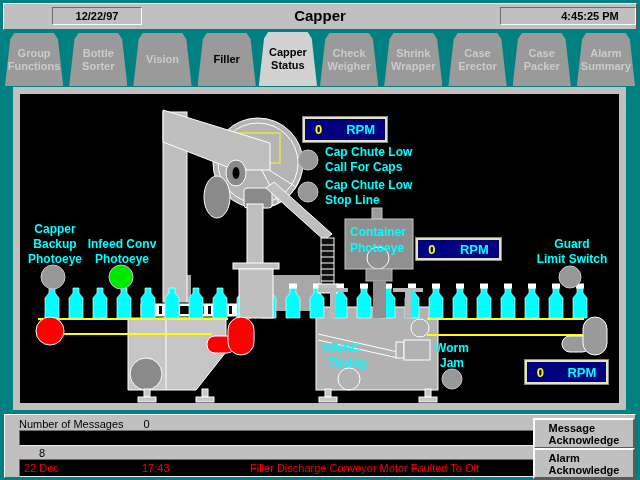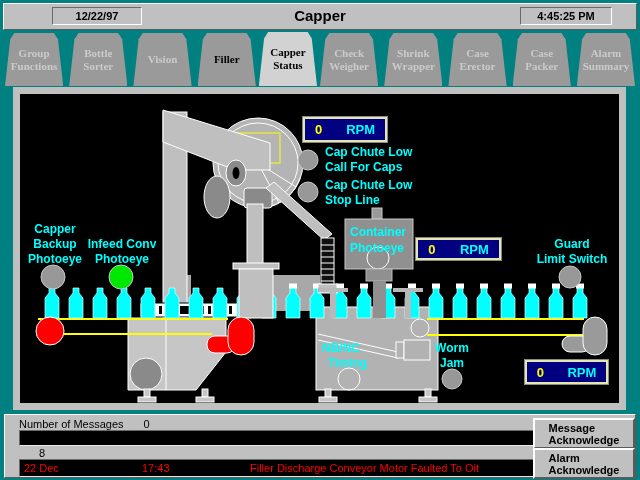--- a/index.html
+++ b/index.html
@@ -8,26 +8,26 @@
 
   
   .titlebar{position:absolute;left:3px;top:3px;width:632px;height:25px;background:#c0c0c0;
             border-top:1px solid #ffffff;border-left:1px solid #ffffff;
             border-right:1px solid #5a5a5a;border-bottom:1px solid #5a5a5a;}
   .tbox{position:absolute;top:3px;height:16px;background:#c0c0c0;
         border-top:1px solid #6a6a6a;border-left:1px solid #6a6a6a;
         border-right:1px solid #ffffff;border-bottom:1px solid #ffffff;
         font-weight:bold;font-size:11px;color:#000;display:flex;align-items:center;justify-content:center;}
   .tbox.date{left:8px;width:88px;margin-left:40px;}
-  .tbox.time{right:24px;width:90px;}
+  .tbox.time{right:0;width:90px;padding-left:44px;}
   .tb-title{position:absolute;left:0;right:0;top:3px;text-align:center;
             font-weight:bold;font-size:15px;color:#000;}
 
   
-  .tabrow{position:absolute;left:5px;top:33px;width:630px;height:53px;display:flex;gap:6px;font-family:Liberation Serif, serif;}
+  .tabrow{position:absolute;left:5px;top:33px;width:630px;height:53px;display:flex;gap:6px;}
   .tab{flex:1;height:53px;background:#9a9a9a;
        clip-path:polygon(0 100%,9% 12%,16% 0,84% 0,91% 12%,100% 100%);
        display:flex;align-items:center;justify-content:center;text-align:center;
        font-weight:bold;font-size:11px;line-height:13px;color:#cbcbcb;cursor:default;}
   .tab span{white-space:pre-line;}
   .tab.darktext{color:#000;}
   .tab.active{background:#d2d2d2;color:#000;z-index:3;margin:-1px -3px 0;height:54px;}
 
   
   .panel{position:absolute;left:13px;top:87px;width:599px;height:309px;

